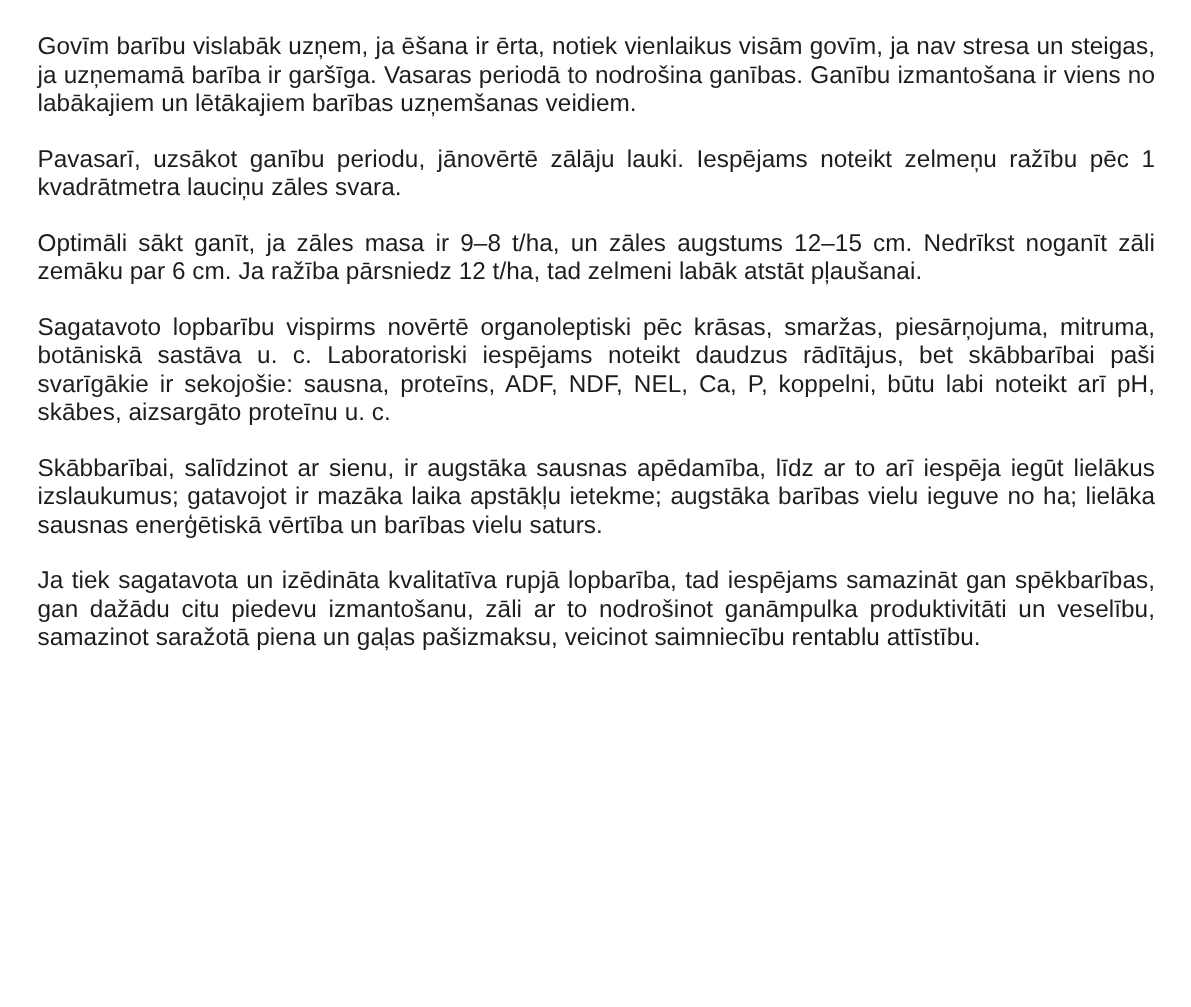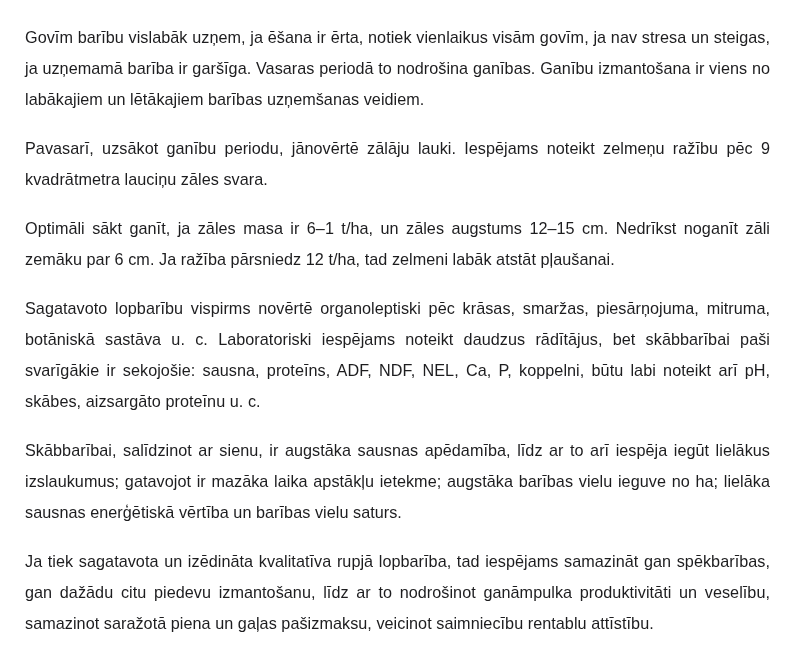--- a/index.html
+++ b/index.html
@@ -20,36 +20,36 @@
     height: 671px;
     background: #ffffff;
     padding: 22px 24px 0 25px;
   }
   .article-body {
     width: 745px;
   }
   .paragraph {
     margin: 0 0 18px 0;
     font-size: 16.2px;
-    line-height: 31px;
+    line-height: 19px;
     color: #1d1d1f;
     text-align: justify;
     text-justify: inter-word;
     letter-spacing: 0.05px;
     -webkit-font-smoothing: antialiased;
   }
   .paragraph:last-child {
     margin-bottom: 0;
   }
 </style>
 </head>
 <body>
 
 <div id="document-root">
   <article class="article-body">
     <p class="paragraph">Govīm barību vislabāk uzņem, ja ēšana ir ērta, notiek vienlaikus visām govīm, ja nav stresa un steigas, ja uzņemamā barība ir garšīga. Vasaras periodā to nodrošina ganības. Ganību izmantošana ir viens no labākajiem un lētākajiem barības uzņemšanas veidiem.</p>
-    <p class="paragraph">Pavasarī, uzsākot ganību periodu, jānovērtē zālāju lauki. Iespējams noteikt zelmeņu ražību pēc 9 kvadrātmetra lauciņu zāles svara.</p>
-    <p class="paragraph">Optimāli sākt ganīt, ja zāles masa ir 6–1 t/ha, un zāles augstums 12–15 cm. Nedrīkst noganīt zāli zemāku par 6 cm. Ja ražība pārsniedz 12 t/ha, tad zelmeni labāk atstāt pļaušanai.</p>
+    <p class="paragraph">Pavasarī, uzsākot ganību periodu, jānovērtē zālāju lauki. Iespējams noteikt zelmeņu ražību pēc 1 kvadrātmetra lauciņu zāles svara.</p>
+    <p class="paragraph">Optimāli sākt ganīt, ja zāles masa ir 9–8 t/ha, un zāles augstums 12–15 cm. Nedrīkst noganīt zāli zemāku par 6 cm. Ja ražība pārsniedz 12 t/ha, tad zelmeni labāk atstāt pļaušanai.</p>
     <p class="paragraph">Sagatavoto lopbarību vispirms novērtē organoleptiski pēc krāsas, smaržas, piesārņojuma, mitruma, botāniskā sastāva u. c. Laboratoriski iespējams noteikt daudzus rādītājus, bet skābbarībai paši svarīgākie ir sekojošie: sausna, proteīns, ADF, NDF, NEL, Ca, P, koppelni, būtu labi noteikt arī pH, skābes, aizsargāto proteīnu u. c.</p>
     <p class="paragraph">Skābbarībai, salīdzinot ar sienu, ir augstāka sausnas apēdamība, līdz ar to arī iespēja iegūt lielākus izslaukumus; gatavojot ir mazāka laika apstākļu ietekme; augstāka barības vielu ieguve no ha; lielāka sausnas enerģētiskā vērtība un barības vielu saturs.</p>
-    <p class="paragraph">Ja tiek sagatavota un izēdināta kvalitatīva rupjā lopbarība, tad iespējams samazināt gan spēkbarības, gan dažādu citu piedevu izmantošanu, līdz ar to nodrošinot ganāmpulka produktivitāti un veselību, samazinot saražotā piena un gaļas pašizmaksu, veicinot saimniecību rentablu attīstību.</p>
+    <p class="paragraph">Ja tiek sagatavota un izēdināta kvalitatīva rupjā lopbarība, tad iespējams samazināt gan spēkbarības, gan dažādu citu piedevu izmantošanu, zāli ar to nodrošinot ganāmpulka produktivitāti un veselību, samazinot saražotā piena un gaļas pašizmaksu, veicinot saimniecību rentablu attīstību.</p>
   </article>
 </div>
 
 </body></html>

